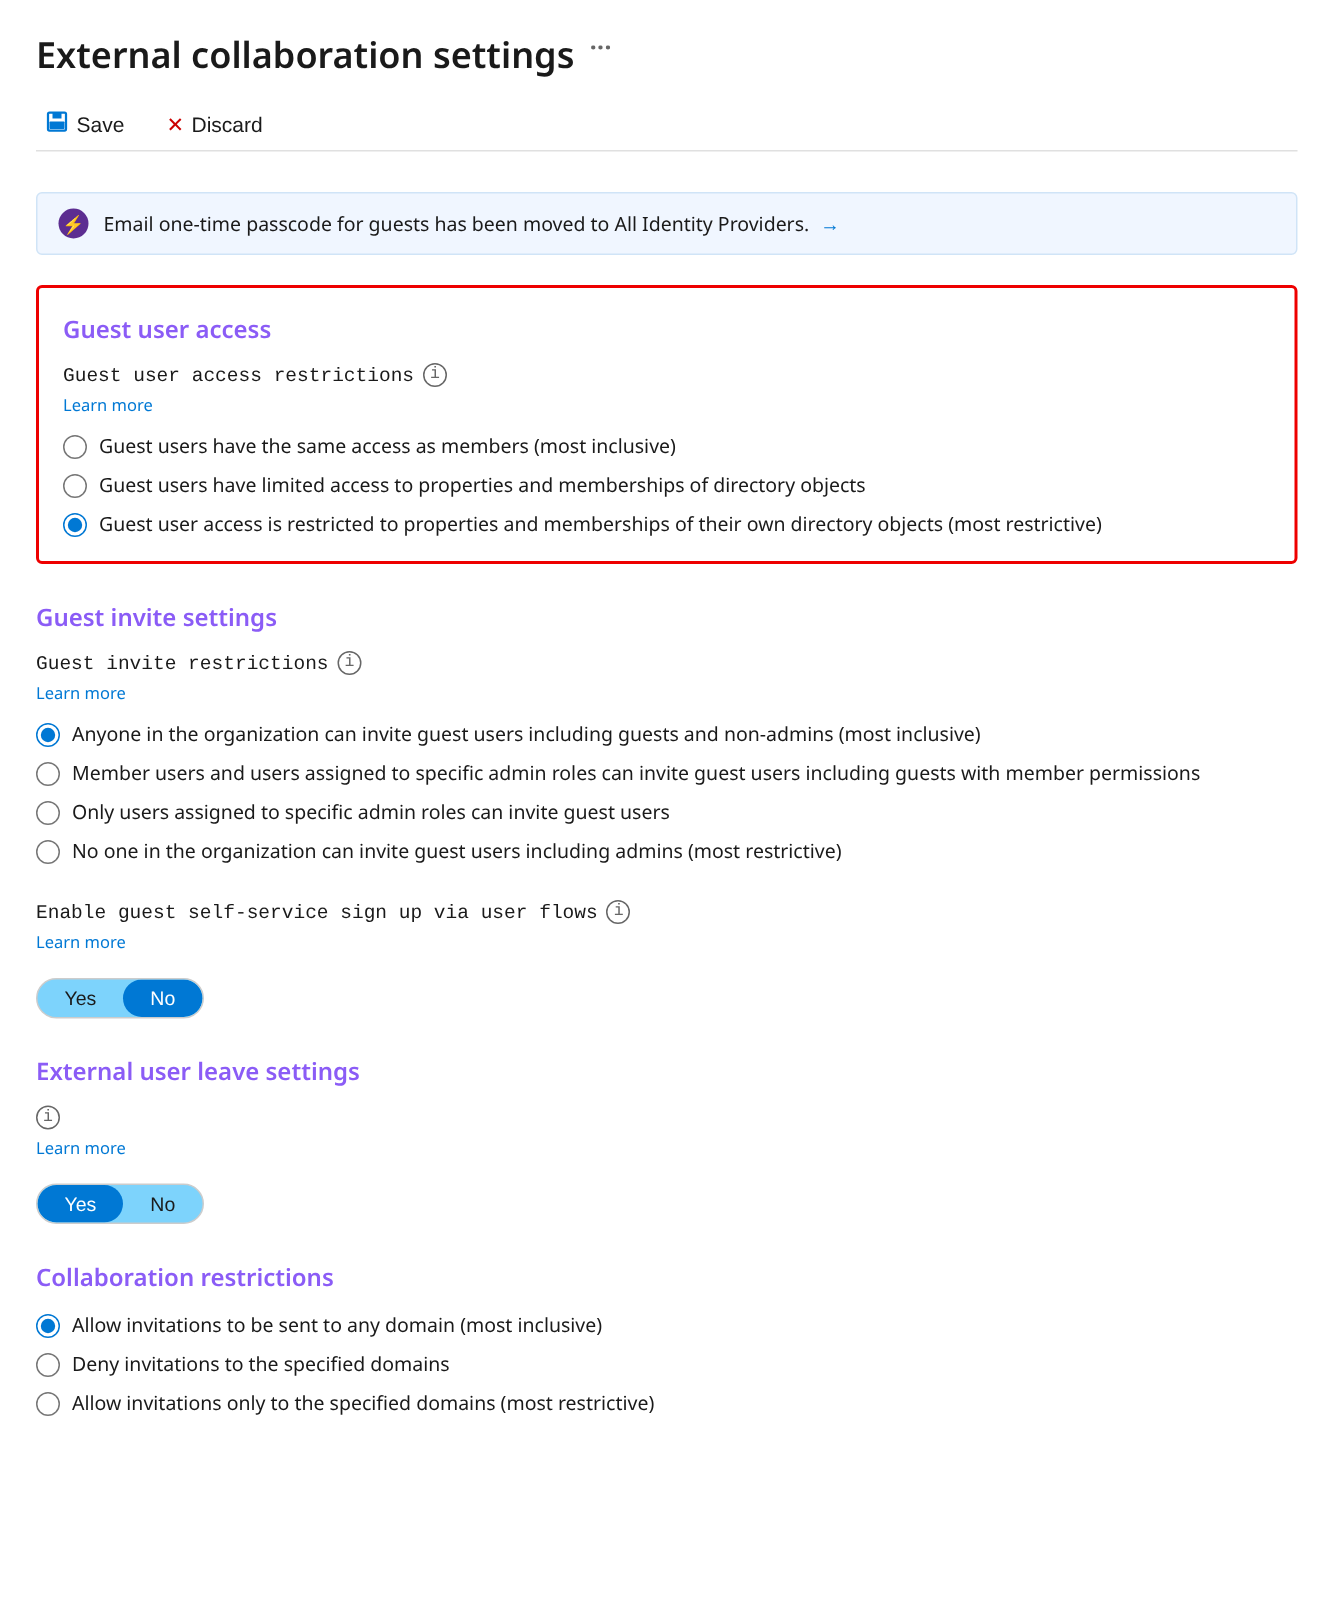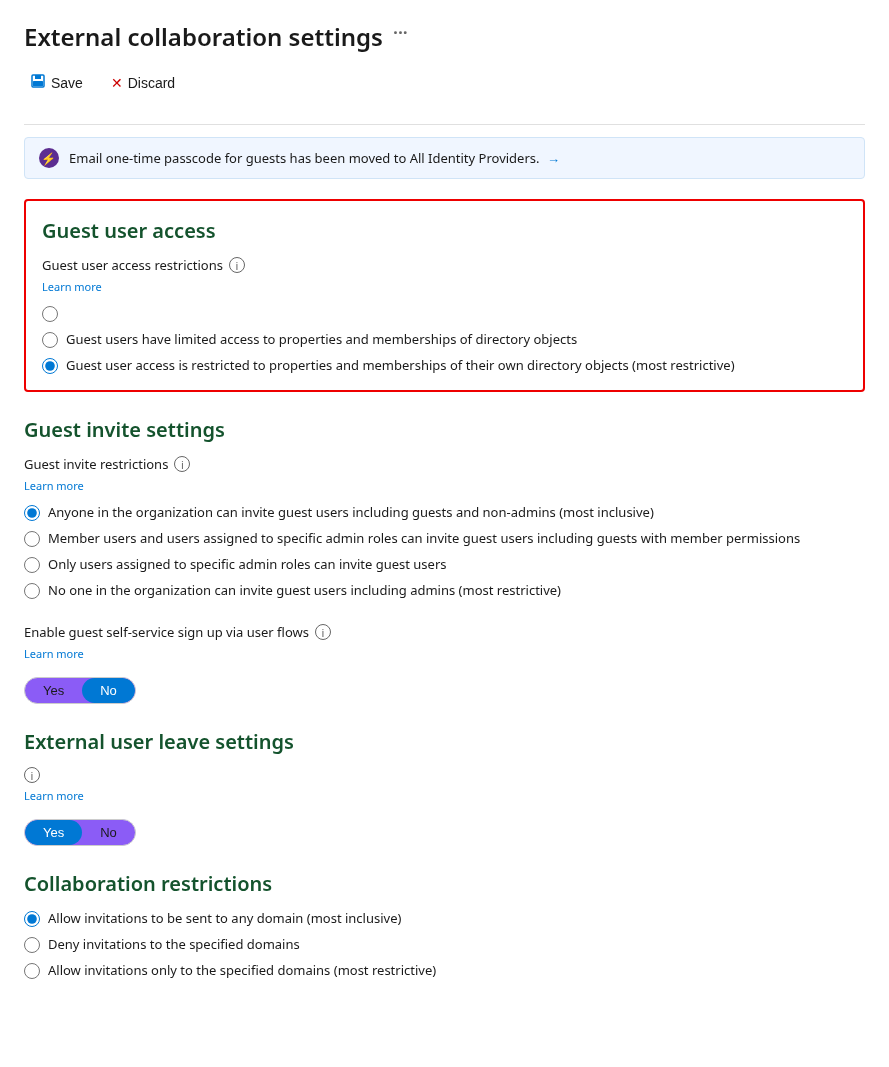--- a/index.html
+++ b/index.html
@@ -22,23 +22,23 @@
     }
     .ellipsis {
       font-size: 18px;
       color: #666;
       cursor: pointer;
     }
     .toolbar {
       display: flex;
       align-items: center;
       gap: 16px;
-      padding-bottom: 28px;
+      padding-bottom: 4px;
       border-bottom: 1px solid #e0e0e0;
-      margin-bottom: 12px;
+      margin-bottom: 27px;
     }
     .toolbar-btn {
       display: flex;
       align-items: center;
       gap: 5px;
       background: none;
       border: none;
       cursor: pointer;
       font-size: 14px;
       color: #1a1a1a;
@@ -74,32 +74,33 @@
     .section {
       margin-bottom: 24px;
     }
     .section-bordered {
       border: 2px solid #e00;
       border-radius: 4px;
       padding: 16px;
       margin-bottom: 24px;
     }
     .section-title {
-      font-size: 20px;
+      font-size: 16px;
       font-weight: 600;
       margin-bottom: 12px;
-      color: #14532d;
+      color: #8b5cf6;
     }
     .field-label {
       font-size: 13px;
       color: #1a1a1a;
       margin-bottom: 2px;
       display: flex;
       align-items: center;
       gap: 6px;
+      font-family: Liberation Mono, monospace;
     }
     .info-icon {
       display: inline-flex;
       align-items: center;
       justify-content: center;
       width: 16px;
       height: 16px;
       border: 1px solid #666;
       border-radius: 50%;
       font-size: 11px;
@@ -131,21 +132,21 @@
       margin-top: 2px;
       flex-shrink: 0;
       width: 16px;
       height: 16px;
       accent-color: #0078d4;
       cursor: pointer;
     }
     .toggle-group {
       display: flex;
       align-items: center;
-      background: #8b5cf6;
+      background: #7dd3fc;
       border: 1px solid #ccc;
       border-radius: 20px;
       overflow: hidden;
       width: fit-content;
     }
     .toggle-btn {
       padding: 5px 18px;
       border: none;
       background: none;
       cursor: pointer;
@@ -202,20 +203,21 @@
 <div class="section-bordered">
   <div class="section-title">Guest user access</div>
   <div class="field-label">
     <span>Guest user access restrictions</span>
     <span class="info-icon">i</span>
   </div>
   <a class="learn-more">Learn more</a>
   <div class="radio-group">
     <label class="radio-item">
       <input type="radio" name="guest_access" style="">
+      <span>Guest users have the same access as members (most inclusive)</span>
     </label>
     <label class="radio-item">
       <input type="radio" name="guest_access" style="">
       <span>Guest users have limited access to properties and memberships of directory objects</span>
     </label>
     <label class="radio-item">
       <input type="radio" name="guest_access" checked="" style="">
       <span>Guest user access is restricted to properties and memberships of their own directory objects (most restrictive)</span>
     </label>
   </div>

